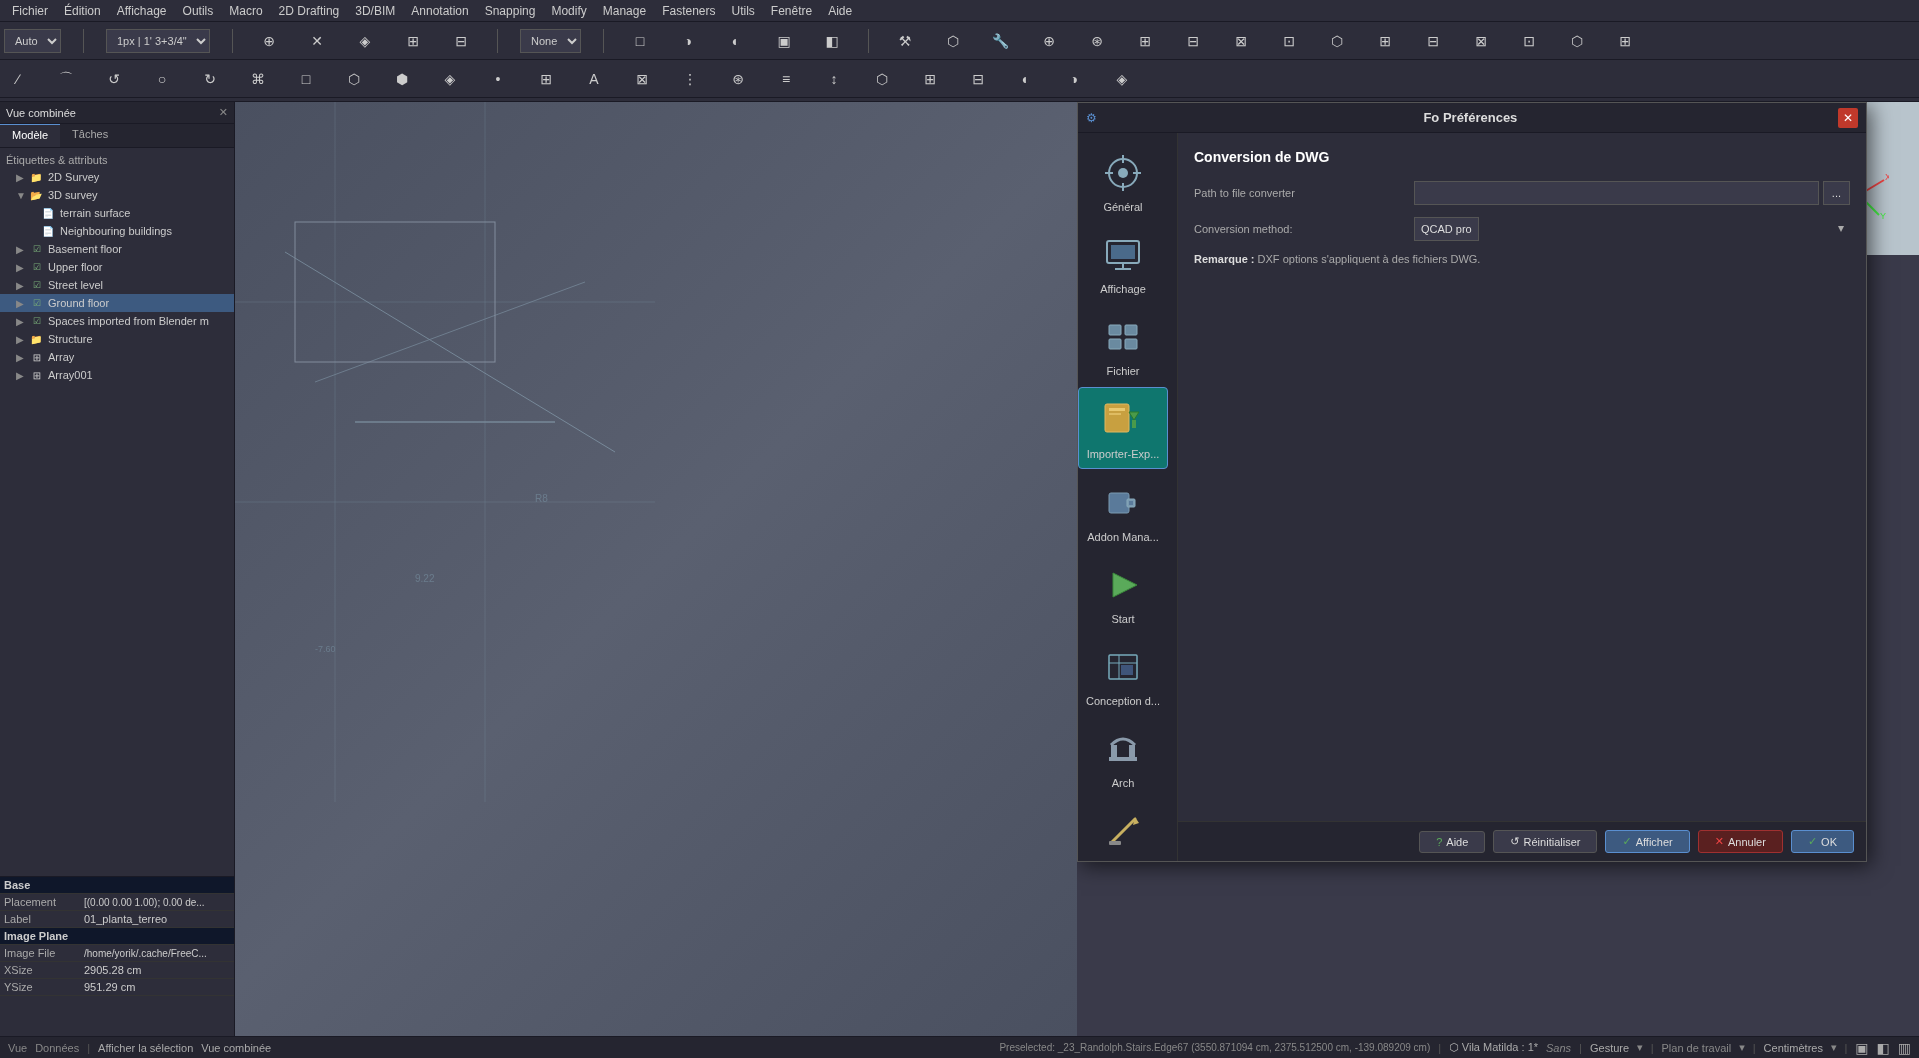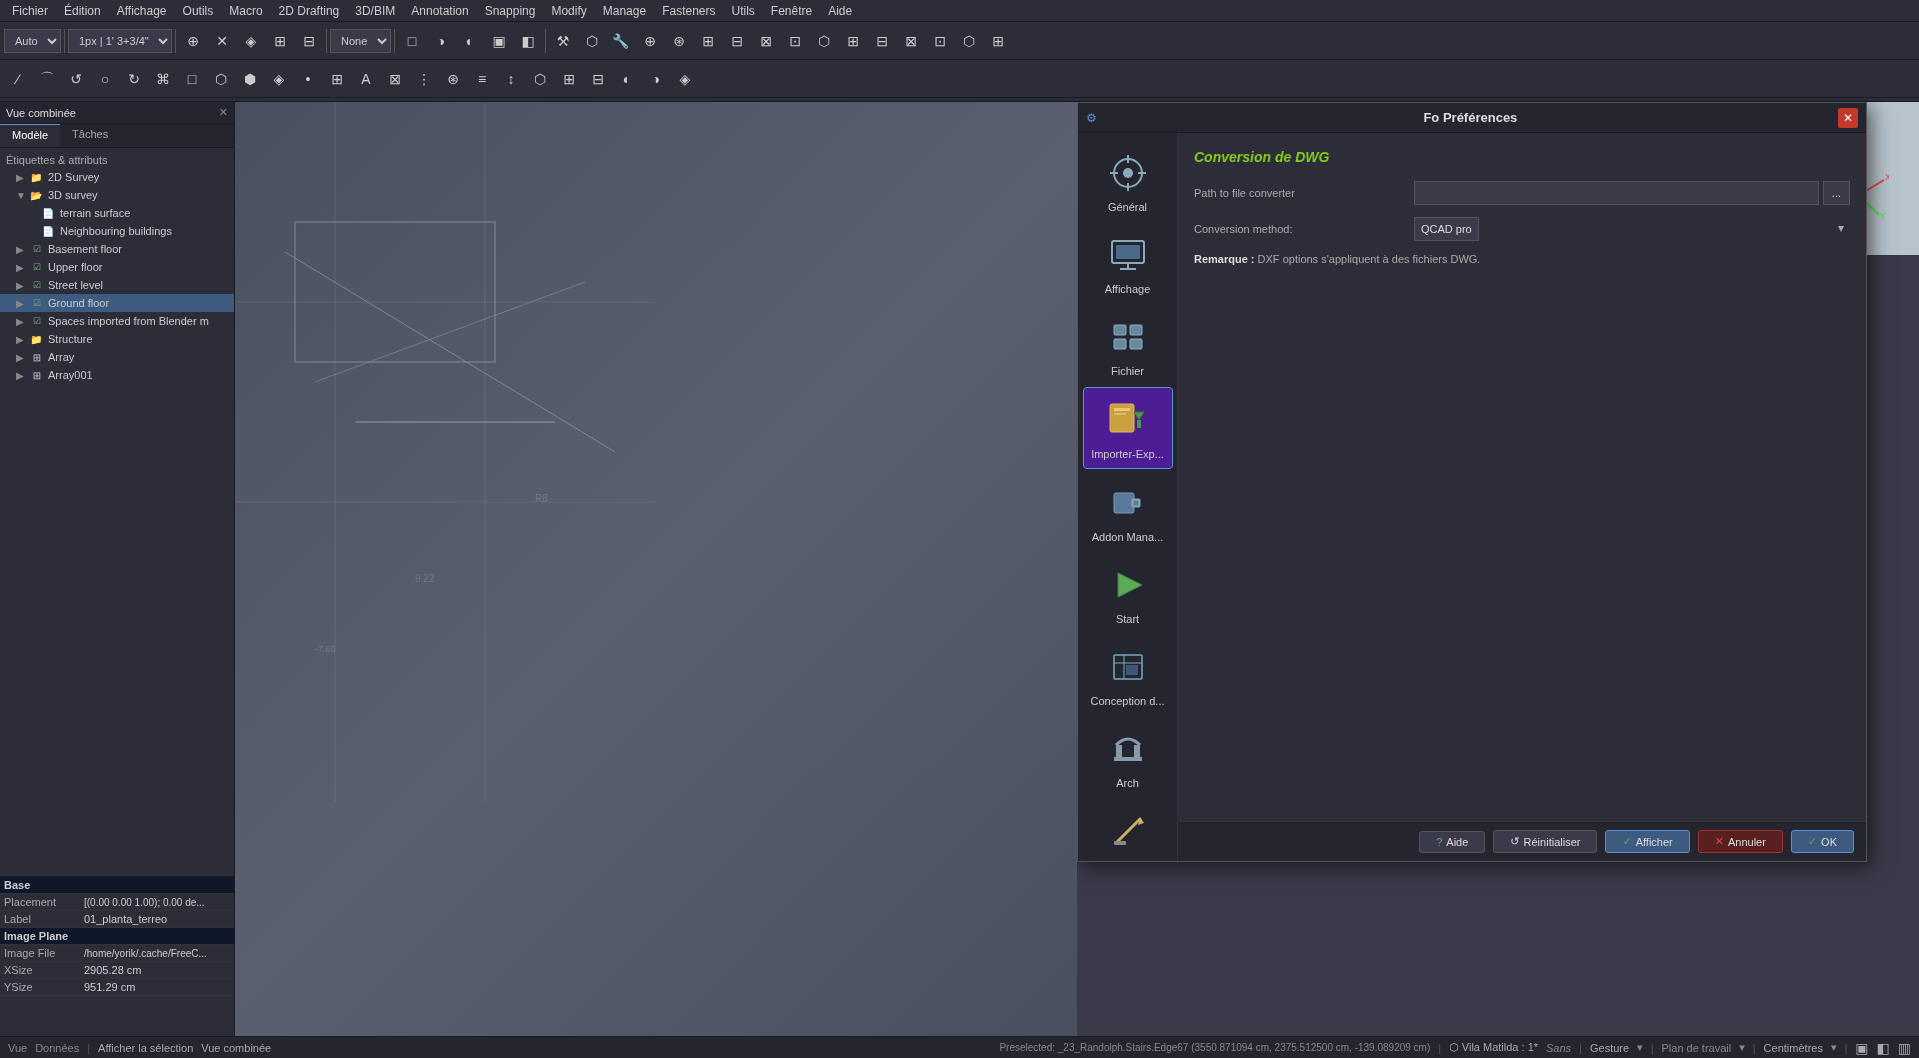--- a/index.html
+++ b/index.html
@@ -4,21 +4,21 @@
   <style>
     * { margin: 0; padding: 0; box-sizing: border-box; }
     body { width: 1919px; height: 1058px; background: #3a3a4a; font-family: 'Segoe UI', Arial, sans-serif; font-size: 12px; color: #ddd; overflow: hidden; }
 
     
     .menubar { height: 22px; background: #2d2d3a; display: flex; align-items: center; padding: 0 4px; border-bottom: 1px solid #1a1a25; }
     .menubar-item { padding: 2px 8px; color: #ccc; cursor: pointer; font-size: 12px; }
 
     
     .toolbar-area { height: 80px; background: #2d2d3a; border-bottom: 1px solid #1a1a25; display: flex; flex-direction: column; }
-    .toolbar-row { height: 38px; display: flex; align-items: center; padding: 2px 4px; gap: 1px; border-bottom: 1px solid #1a1a25; }
+    .toolbar-row { height: 38px; display: flex; align-items: center; padding: 2px 4px; gap: 20px; border-bottom: 1px solid #1a1a25; }
     .toolbar-btn { width: 28px; height: 28px; background: transparent; border: none; color: #ccc; cursor: pointer; display: flex; align-items: center; justify-content: center; font-size: 14px; border-radius: 3px; }
     .toolbar-separator { width: 1px; height: 24px; background: #555; margin: 0 2px; }
     .toolbar-dropdown { background: #3a3a4a; border: 1px solid #555; color: #ccc; padding: 2px 6px; font-size: 11px; cursor: pointer; height: 24px; }
 
     
     .main-layout { display: flex; height: calc(1058px - 22px - 80px - 22px); }
 
     
     .left-panel { width: 235px; background: #2d2d3a; border-right: 1px solid #1a1a25; display: flex; flex-direction: column; flex-shrink: 0; }
     .panel-header { height: 22px; background: #252530; display: flex; align-items: center; justify-content: space-between; padding: 0 6px; font-size: 11px; border-bottom: 1px solid #1a1a25; }
@@ -45,31 +45,31 @@
 
     
     .center-area { flex: 1; background: #4a5060; position: relative; overflow: hidden; }
 
     
     .preferences-dialog { position: absolute; top: 0; left: 0; width: 790px; height: 750px; background: #2d2d3a; border: 1px solid #555; box-shadow: 4px 4px 20px rgba(0,0,0,0.6); z-index: 100; display: flex; flex-direction: column; }
     .dialog-titlebar { height: 30px; background: #252530; display: flex; align-items: center; justify-content: space-between; padding: 0 8px; border-bottom: 1px solid #1a1a25; }
     .dialog-title { font-size: 13px; color: #ddd; font-weight: bold; }
     .dialog-close { width: 20px; height: 20px; background: #c0392b; border: none; color: #fff; cursor: pointer; border-radius: 2px; font-size: 12px; }
     .dialog-body { display: flex; flex: 1; overflow: hidden; }
-    .dialog-sidebar { width: 100px; background: #252530; border-right: 1px solid #333; display: flex; flex-direction: column; align-items: center; padding: 8px 0; overflow-y: auto; }
+    .dialog-sidebar { width: 100px; background: #252530; border-right: 1px solid #333; display: flex; flex-direction: column; align-items: flex-start; padding: 8px 0; overflow-y: auto; }
     .sidebar-icon-item { display: flex; flex-direction: column; align-items: center; padding: 8px 4px; cursor: pointer; width: 90px; border-radius: 4px; margin-bottom: 2px; }
-    .sidebar-icon-item.active { background: #4c1d95; border: 1px solid #5a8fd0; }
+    .sidebar-icon-item.active { background: #0f766e; border: 1px solid #5a8fd0; }
     .sidebar-icon { width: 48px; height: 48px; display: flex; align-items: center; justify-content: center; font-size: 28px; margin-bottom: 4px; }
     .sidebar-icon-label { font-size: 11px; color: #ccc; text-align: center; }
     .dialog-content { flex: 1; display: flex; flex-direction: column; }
     .dialog-tabs { display: flex; background: #252530; border-bottom: 1px solid #333; padding: 0 8px; flex-wrap: wrap; }
     .dialog-tab { padding: 6px 12px; font-size: 11px; color: #aaa; cursor: pointer; border-bottom: 2px solid transparent; }
     .dialog-tab.active { color: #fff; border-bottom: 2px solid #5a8fd0; }
     .dialog-main { flex: 1; padding: 16px; overflow-y: auto; }
-    .section-title { font-size: 14px; font-weight: bold; color: #84cc16; margin-bottom: 16px; font-style: italic; }
+    .section-title { font-size: 14px; font-weight: bold; color: #ffffff; margin-bottom: 16px; }
     .form-row { display: flex; align-items: center; margin-bottom: 12px; }
     .form-label { width: 220px; font-size: 11px; color: #aaa; }
     .form-control { flex: 1; background: #3a3a4a; border: 1px solid #555; color: #ddd; padding: 3px 6px; font-size: 11px; height: 24px; }
     .form-select { flex: 1; background: #3a3a4a; border: 1px solid #555; color: #ddd; padding: 3px 6px; font-size: 11px; height: 24px; appearance: none; }
     .form-select-wrapper { flex: 1; position: relative; }
     .form-select-wrapper::after { content: '▾'; position: absolute; right: 6px; top: 4px; color: #aaa; pointer-events: none; }
     .note-text { font-size: 11px; color: #aaa; margin-bottom: 12px; }
     .note-bold { font-weight: bold; color: #ddd; }
     .dots-btn { background: #3a3a4a; border: 1px solid #555; color: #ddd; padding: 2px 8px; cursor: pointer; font-size: 11px; height: 24px; margin-left: 4px; }
     .dialog-footer { height: 40px; background: #252530; border-top: 1px solid #333; display: flex; align-items: center; justify-content: flex-end; gap: 8px; padding: 0 12px; }

